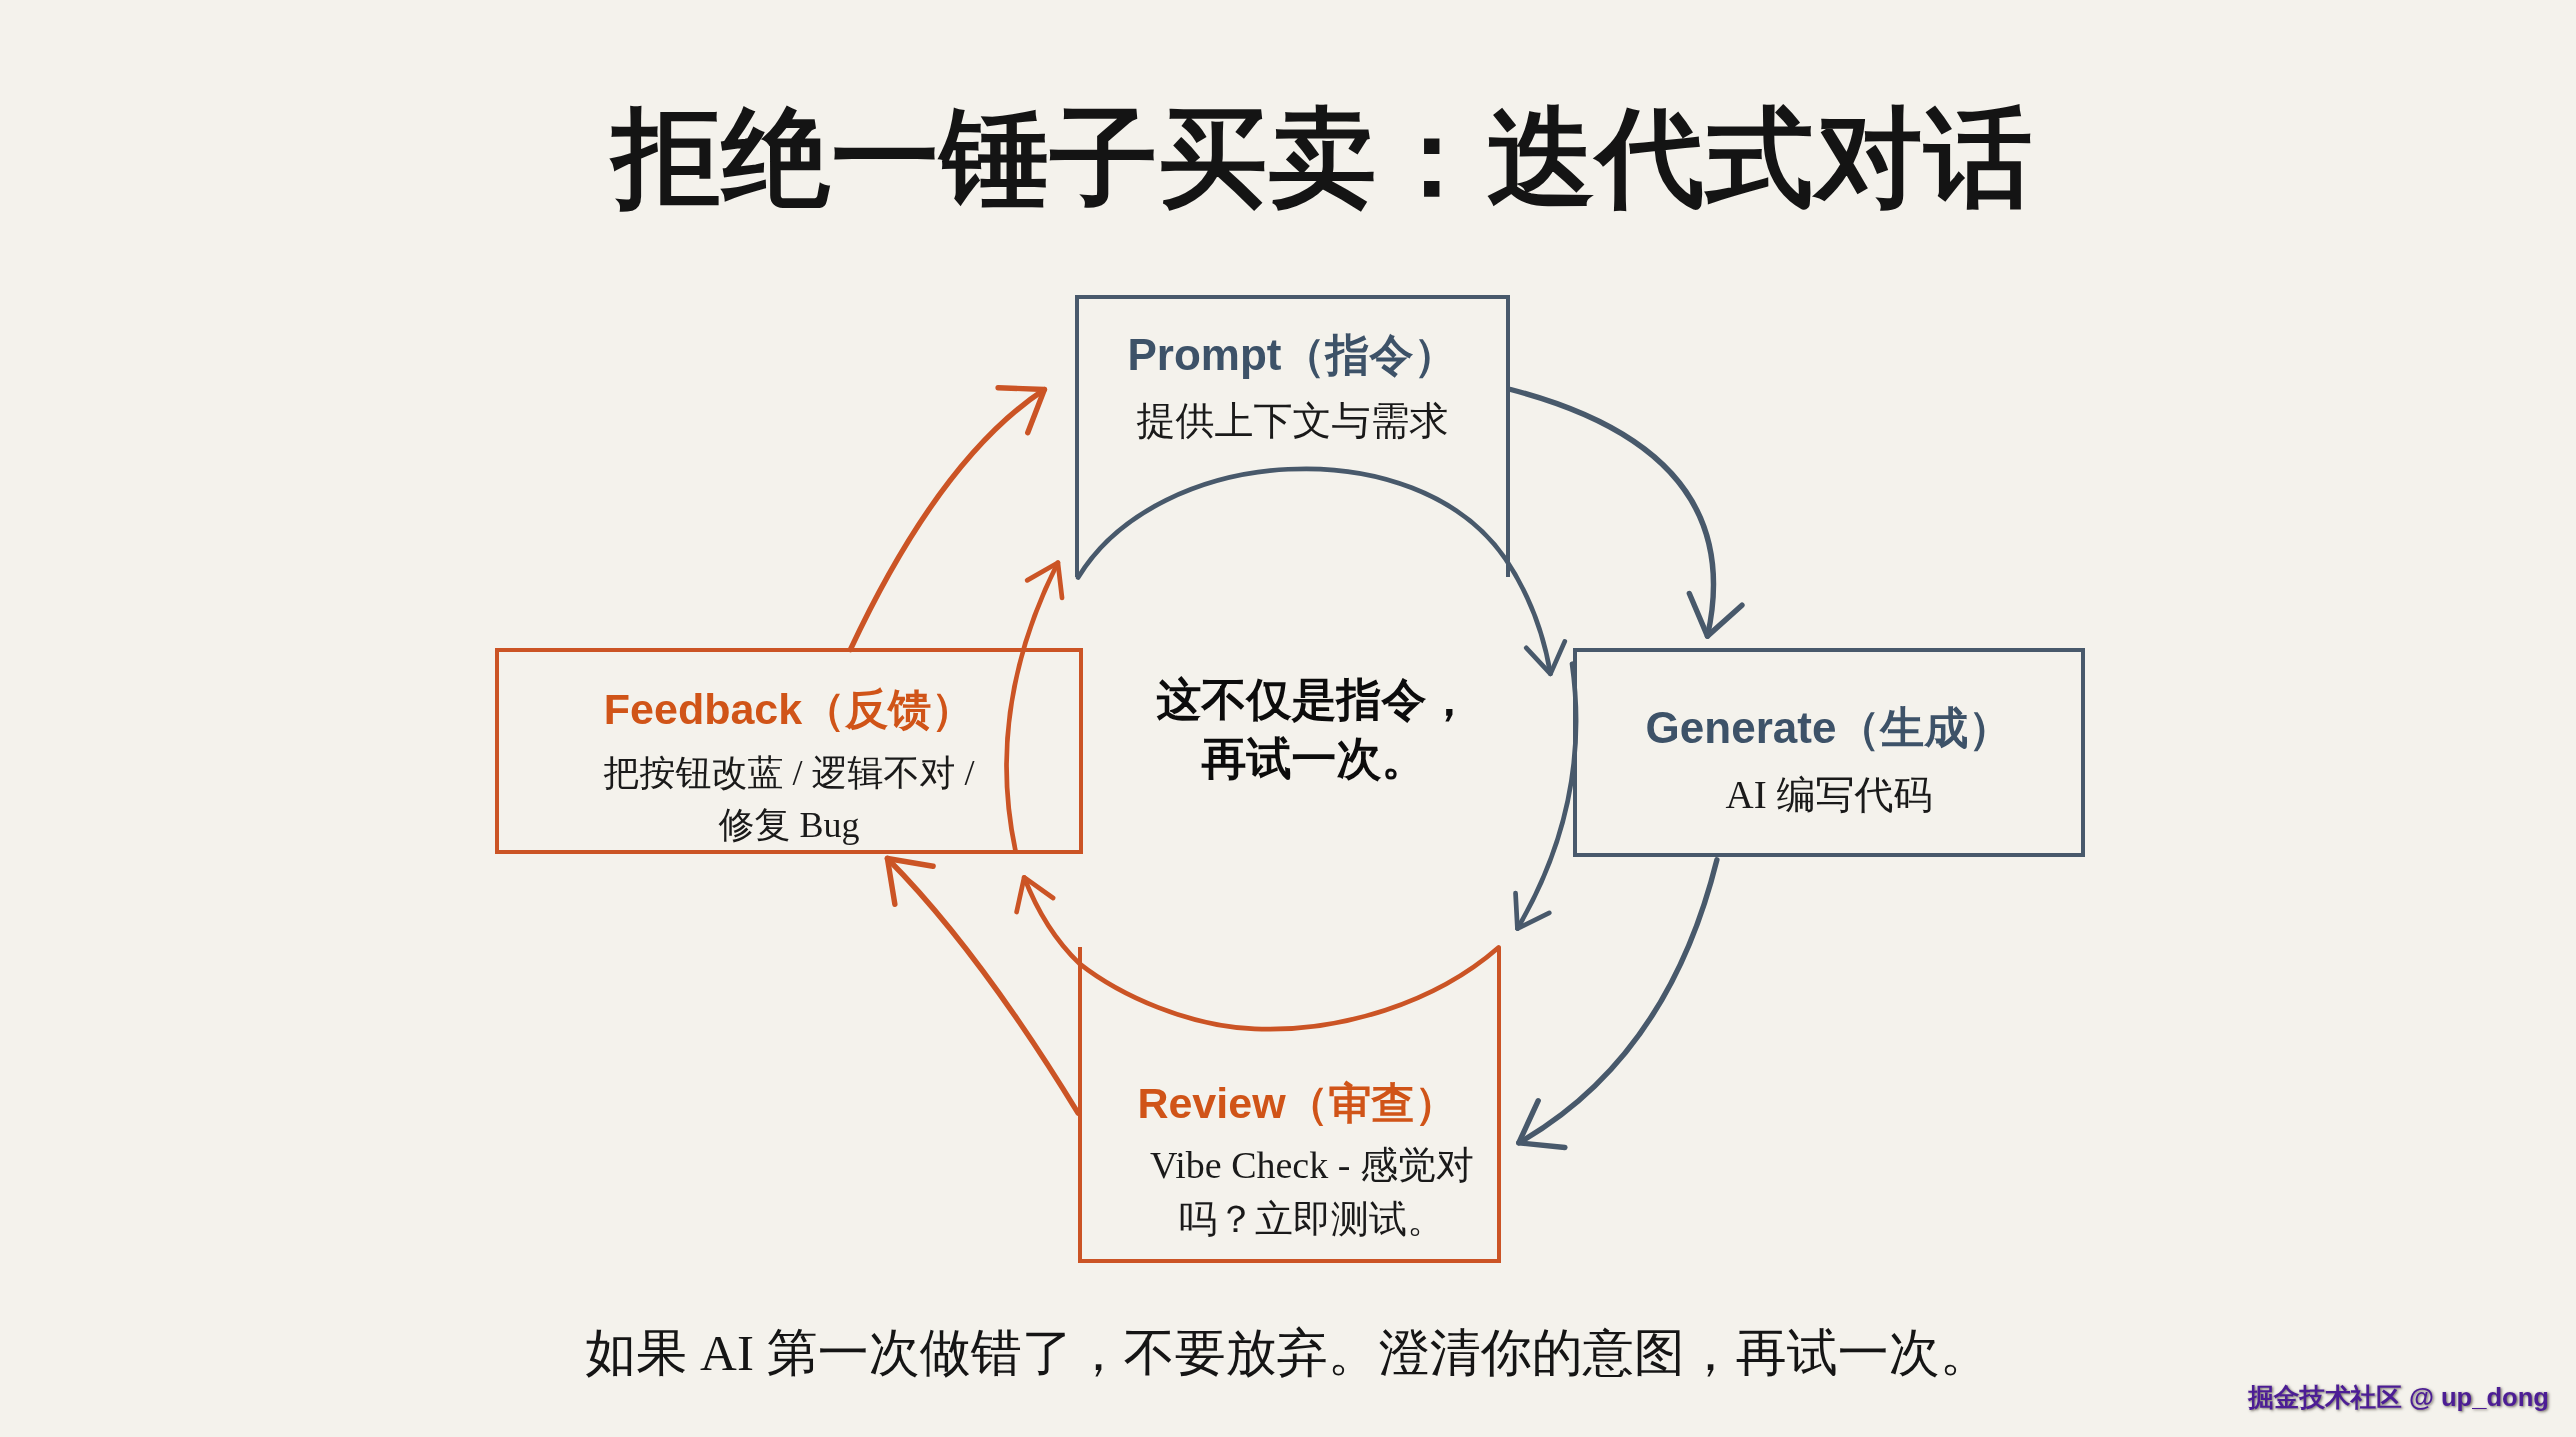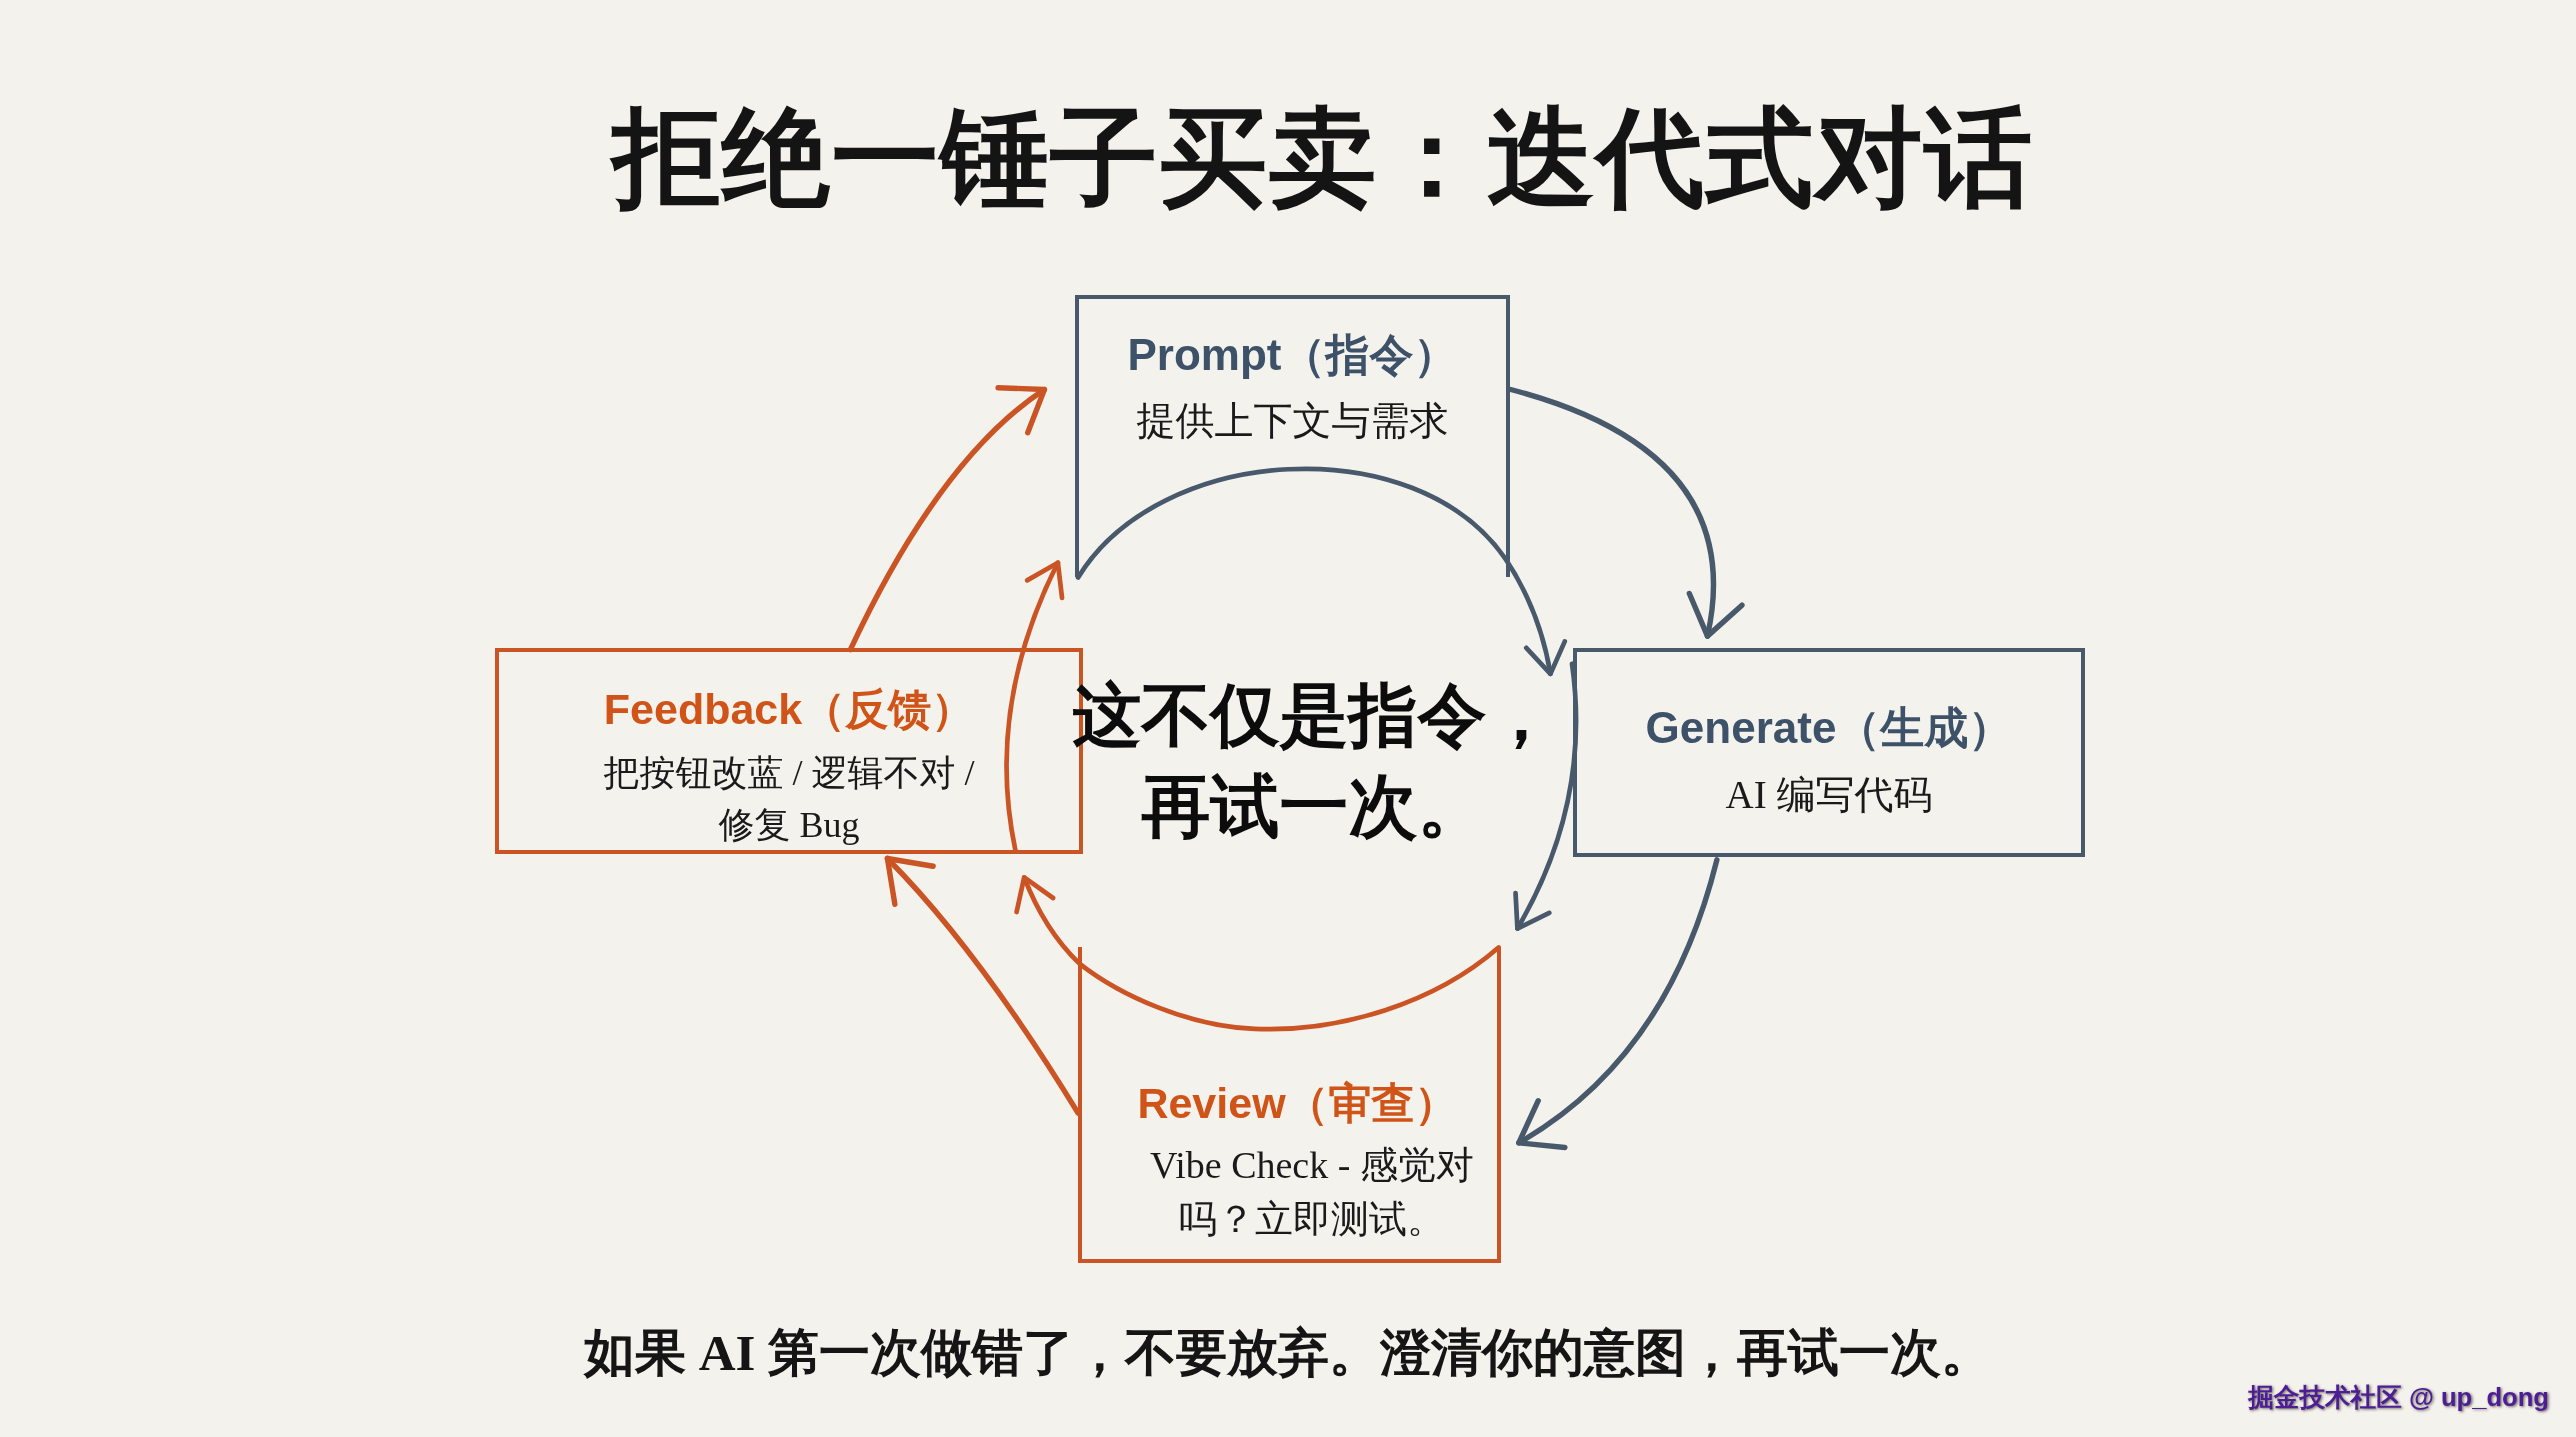--- a/index.html
+++ b/index.html
@@ -64,29 +64,29 @@
     left:1078px;top:947px;width:423px;height:316px;
     border:4px solid var(--orange);border-top:none;
     padding-top:129px;
   }
   .node-review .head{font-size:43px;color:var(--orange-text);padding-left:16px;}
   .node-review .body{margin-top:6.7px;font-size:38px;line-height:1.42;margin-left:45px;}
 
   .center-caption{
     position:absolute;left:1058px;top:670px;width:512px;
     text-align:center;
-    font-size:69px;font-weight:900;line-height:1.32;
+    font-size:45px;font-weight:900;line-height:1.32;
     color:#0c0c0c;
   }
 
   .footer-note{
     position:absolute;left:0;top:1319px;width:100%;
     text-align:center;
     font-family:"Liberation Serif","DejaVu Serif",serif;
-    font-weight:700;font-size:51px;color:#151515;
+    font-weight:400;font-size:51px;color:#151515;
   }
 
   .watermark{
     position:absolute;right:27px;top:1380px;
     font-size:25.6px;font-weight:600;
     color:#4c1d95;
     text-shadow:1.3px 1.3px 2.7px rgba(92,86,78,0.85);
   }
 
   .stroke-dark{stroke:var(--dark);}

